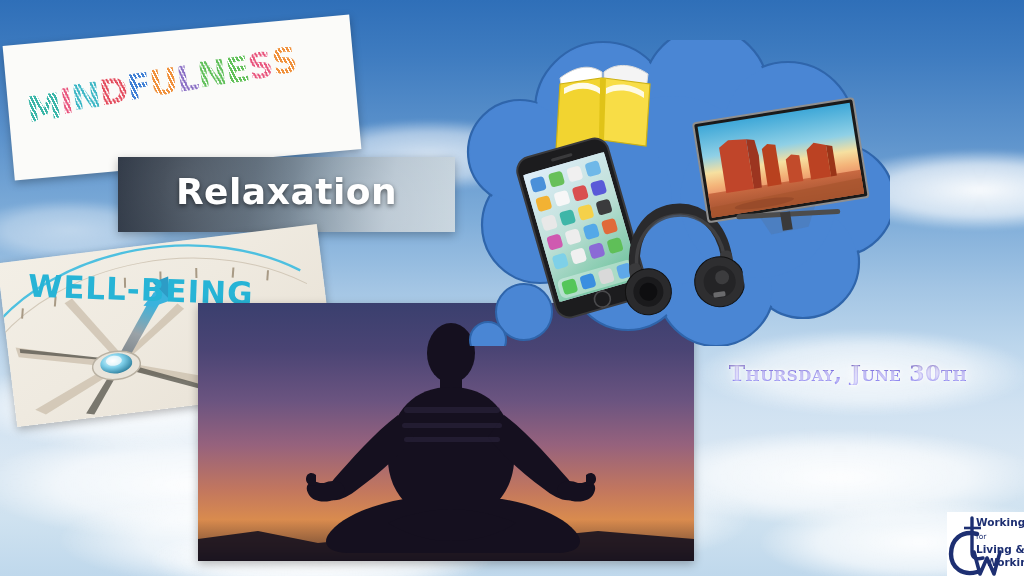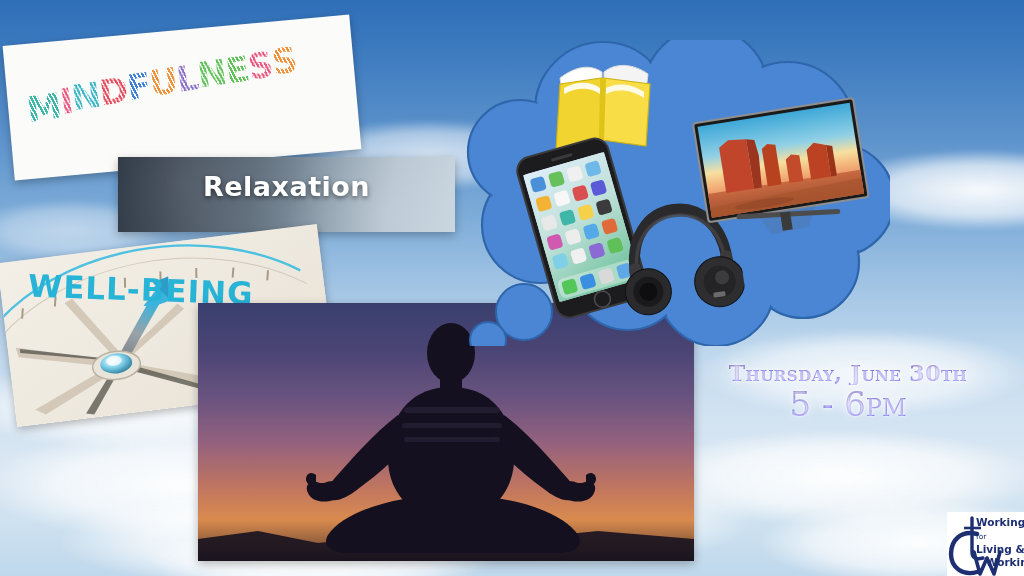--- a/index.html
+++ b/index.html
@@ -30,21 +30,21 @@
       text-shadow:none;}
 
   
   #relaxation-card{left:118px;top:157px;width:337px;height:75px;
       background:linear-gradient(100deg,#2b3442 0%,#38424f 14%,#5d6b79 40%,#8fa0ae 62%,#b7c5d1 80%,#c9d6df 100%);
       overflow:hidden;}
   #relaxation-card::after{content:"";position:absolute;inset:0;
       background:radial-gradient(circle at 20% 35%, rgba(255,255,255,.10) 0%, rgba(255,255,255,0) 40%),
                  radial-gradient(circle at 78% 72%, rgba(255,255,255,.12) 0%, rgba(255,255,255,0) 35%);}
   #relaxation-label{position:absolute;left:0;right:0;top:14px;text-align:center;
-      font-family:"DejaVu Sans",sans-serif;font-weight:700;font-size:27px;color:#ffffff;
+      font-family:"DejaVu Sans",sans-serif;font-weight:700;font-size:36px;color:#ffffff;
       letter-spacing:.5px;text-shadow:0 2px 5px rgba(0,0,0,.55);z-index:2;}
 
   
   #wellbeing-card{left:6px;top:243px;width:322px;height:165px;
       transform:rotate(-7deg);overflow:hidden;
       background:linear-gradient(150deg,#f3efe6 0%,#efeae0 45%,#e7e0d4 100%);}
   #wellbeing-label{position:absolute;left:28px;top:8px;width:290px;
       font-family:"DejaVu Sans",sans-serif;font-weight:700;font-size:31px;color:#27b4d6;
       letter-spacing:1px;transform:rotate(9deg);transform-origin:left center;white-space:nowrap;}
 
@@ -361,21 +361,20 @@
 
         <path d="M52 102 L62 124 L100 122 L110 102 Z" fill="#5a5a5a" opacity=".15"></path>
         <rect x="30" y="104" width="104" height="5" rx="2.5" fill="#4c4c4c" transform="rotate(6 82 106)"></rect>
         <rect x="74" y="104" width="10" height="18" fill="#3a3a3a"></rect>
       </svg>
     </div>
   </div>
 
   <div id="date-block">
     <div id="date-line1">Thursday, June 30th</div>
-    <div id="date-line2">5 - 6pm</div>
   </div>
 
   <div id="logo">
     <svg width="77" height="64" viewBox="0 0 77 64" style="position:absolute;left:0;top:0;">
 
       <path d="M30 22 C 14 18 4 28 4 42 C 4 56 16 64 30 60" fill="none" stroke="#1d2f72" stroke-width="4.4" stroke-linecap="round"></path>
 
       <path d="M25 6 L25 40 C 25 46 29 48 36 46" fill="none" stroke="#1d2f72" stroke-width="3.4" stroke-linecap="round"></path>
       <line x1="17" y1="16" x2="34" y2="16" stroke="#1d2f72" stroke-width="2.6"></line>
 

